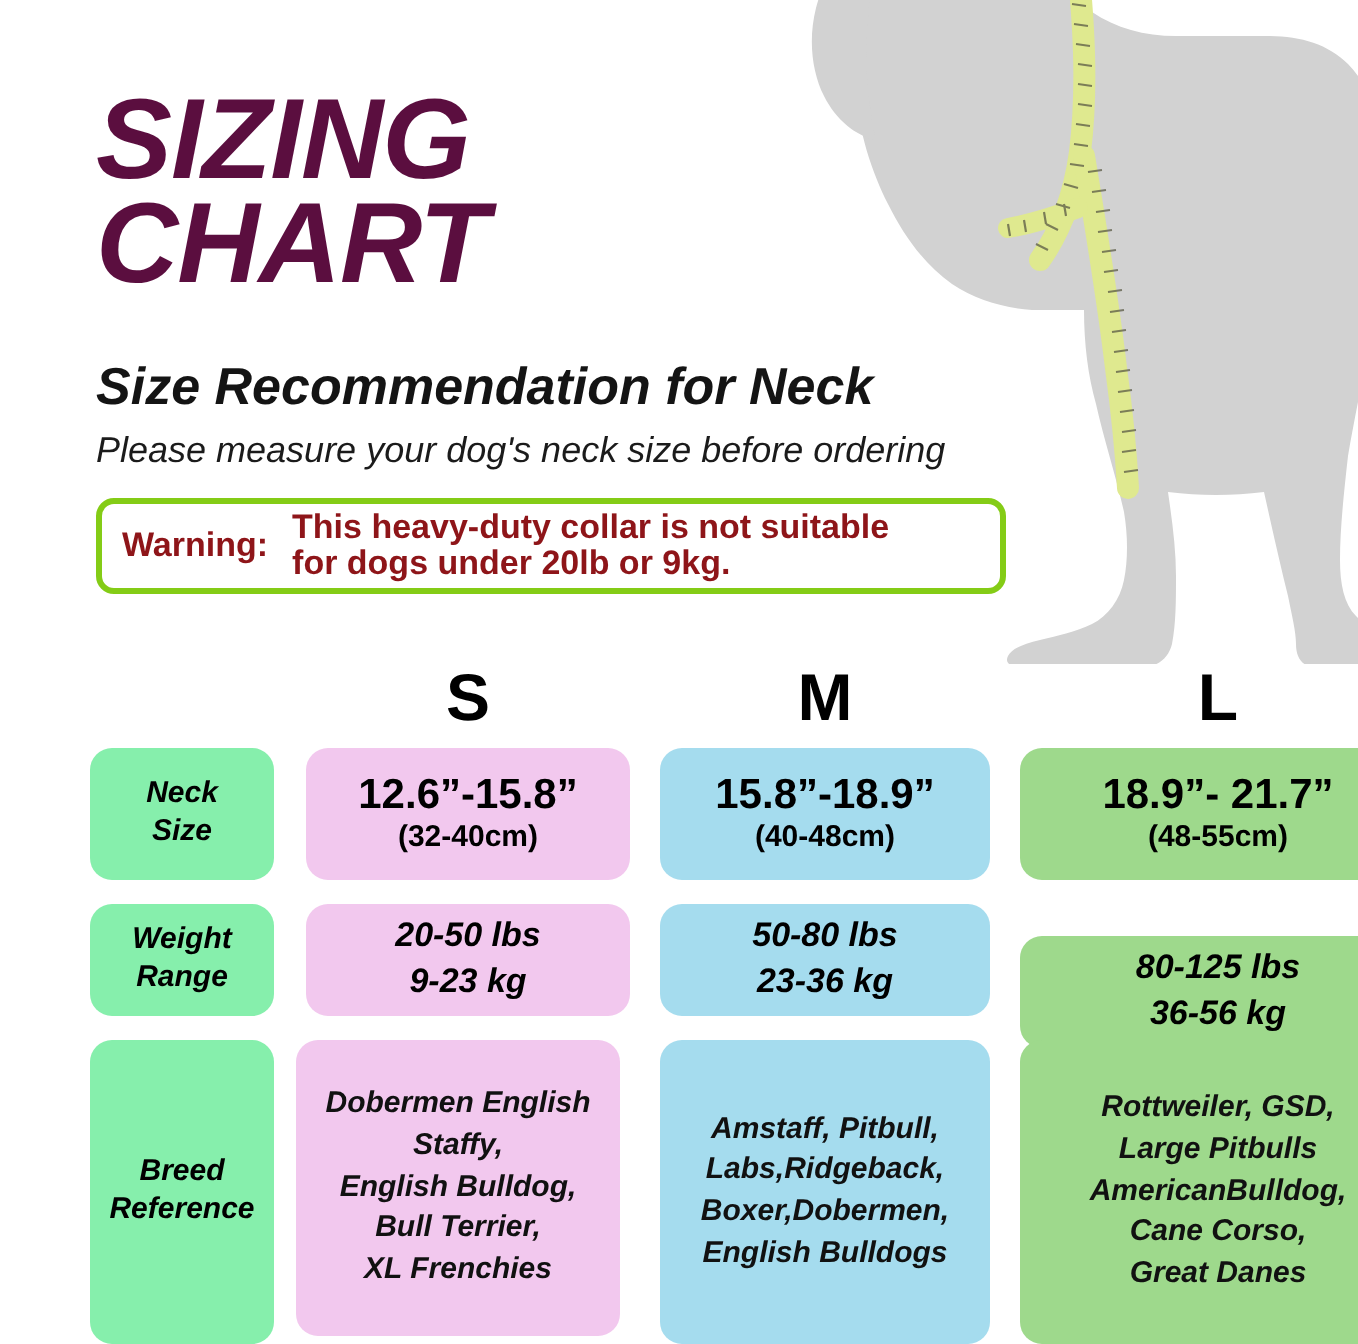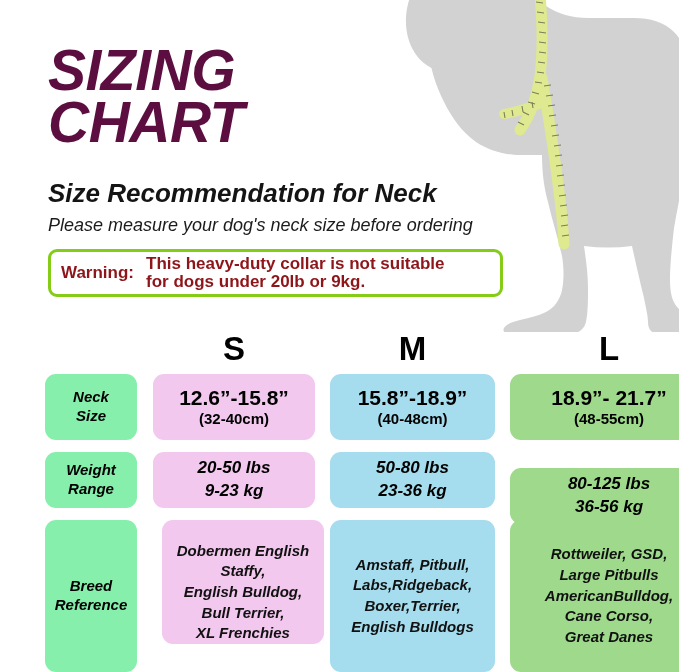--- a/index.html
+++ b/index.html
@@ -309,31 +309,31 @@
         <div class="val-weight">80-125 lbs</div>
         <div class="val-weight">36-56 kg</div>
       </div>
     </div>
 
     <div class="trow" style="height:152px;margin-top:10px;">
       <div class="cell cell-label" style="left:5px;top:0;width:92px;height:152px;">
         <div>Breed</div>
         <div>Reference</div>
       </div>
-      <div class="cell cell-s" style="left:122px;top:0;width:162px;height:124px;justify-content:flex-end;">
+      <div class="cell cell-s" style="left:108px;top:0;width:162px;height:148px;">
         <div class="val-breed">Dobermen English</div>
         <div class="val-breed">Staffy,</div>
         <div class="val-breed">English Bulldog,</div>
         <div class="val-breed">Bull Terrier,</div>
         <div class="val-breed">XL Frenchies</div>
       </div>
       <div class="cell cell-m" style="left:290px;top:0;width:165px;height:152px;">
         <div class="val-breed">Amstaff, Pitbull,</div>
         <div class="val-breed">Labs,Ridgeback,</div>
-        <div class="val-breed">Boxer,Terrier,</div>
+        <div class="val-breed">Boxer,Dobermen,</div>
         <div class="val-breed">English Bulldogs</div>
       </div>
       <div class="cell cell-l" style="left:470px;top:0;width:198px;height:152px;">
         <div class="val-breed">Rottweiler, GSD,</div>
         <div class="val-breed">Large Pitbulls</div>
         <div class="val-breed">AmericanBulldog,</div>
         <div class="val-breed">Cane Corso,</div>
         <div class="val-breed">Great Danes</div>
       </div>
     </div>

